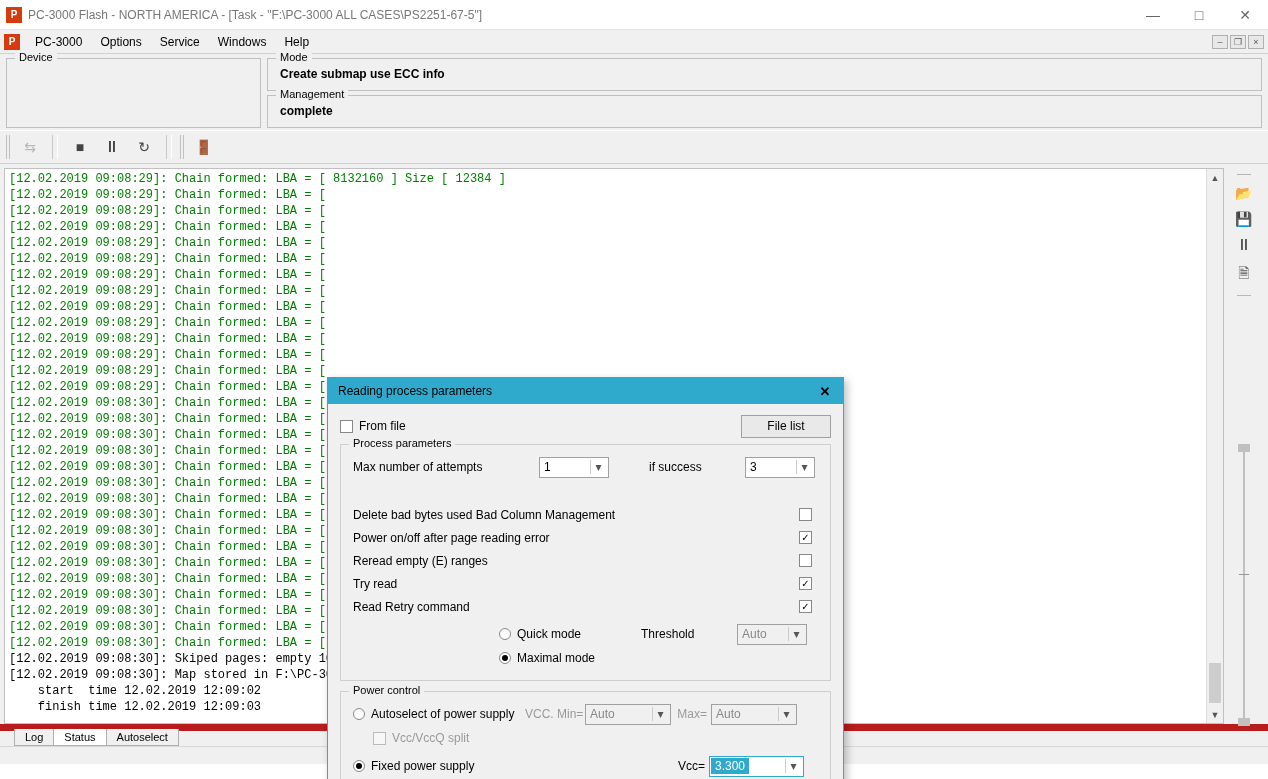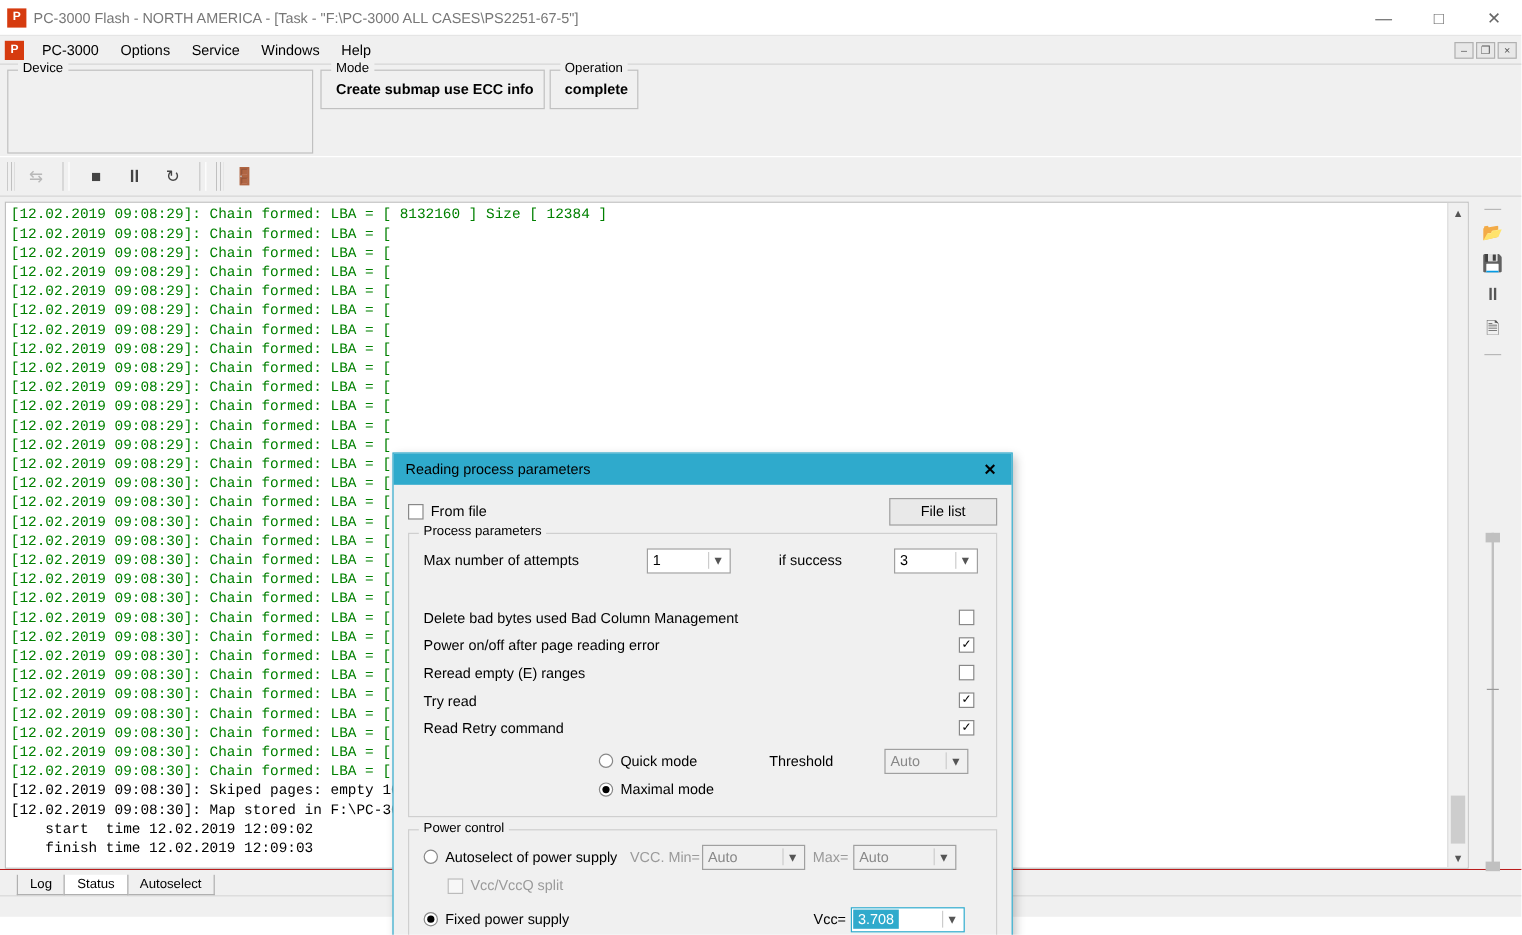--- a/index.html
+++ b/index.html
@@ -18,21 +18,21 @@
   .menubar .app-icon { margin-right:6px; }
   .menuitem { padding:3px 9px; }
   .mdi-btns { margin-left:auto; display:flex; gap:2px; padding-right:4px;}
   .mdi-btn  { width:16px; height:14px; border:1px solid #b0b0b0; background:#e8e8e8; font-size:9px;
               display:flex; align-items:center; justify-content:center; color:#555;}
   
   .info-row { display:flex; padding:4px 6px 2px 6px; background:#f0f0f0; gap:6px;}
   .panel    { border:1px solid #c0c0c0; background:#f0f0f0; position:relative; padding:10px 4px 6px 8px; }
   .panel .legend { position:absolute; top:-8px; left:8px; background:#f0f0f0; padding:0 4px; font-size:11px; }
   #device-panel   { width:255px; height:70px; }
-  #right-panels   { flex:1; display:flex; flex-direction:row; gap:4px; }
+  #right-panels   { flex:1; display:flex; flex-direction:column; gap:4px; }
   #mode-panel, #op-panel { padding:8px 8px 4px 12px; height:33px; }
   #mode-panel .val, #op-panel .val { font-weight:bold; }
   
   .toolbar { height:34px; background:#f0f0f0; border-top:1px solid #fff; border-bottom:1px solid #d0d0d0;
              display:flex; align-items:center; padding:0 6px; gap:4px; }
   .tb-sep  { width:6px; height:24px; border-left:1px solid #c8c8c8; border-right:1px solid #fff; margin:0 4px; }
   .tb-btn  { width:28px; height:26px; display:flex; align-items:center; justify-content:center; font-size:14px; color:#444;}
   .tb-btn.disabled { color:#b8b8b8; }
   .tb-grip { width:6px; height:24px; background:repeating-linear-gradient(90deg,#c0c0c0 0 1px,transparent 1px 3px); }
   
@@ -47,21 +47,21 @@
   .vscroll .arrow { position:absolute; left:0; right:0; height:17px; display:flex; align-items:center;
                     justify-content:center; font-size:9px; color:#555; }
   .vscroll .arrow.top{top:0} .vscroll .arrow.bot{bottom:0}
   
   .sidecol  { width:40px; display:flex; flex-direction:column; align-items:center; padding-top:6px; gap:10px; }
   .sidecol .mini { width:18px; height:16px; border:0; font-size:14px; color:#555; text-align:center; }
   .rslider  { margin-top:auto; width:16px; height:280px; position:relative; }
   .rslider .track{position:absolute; left:7px; top:0; bottom:0; width:2px; background:#c0c0c0;}
   .rslider .thumb{position:absolute; left:2px; width:12px; height:8px; background:#c0c0c0; top:0px;}
   
-  .tabs { height:22px; background:#f0f0f0; border-top:1px solid #b91c1c; display:flex; align-items:flex-end;
+  .tabs { height:22px; background:#f0f0f0; border-top:7px solid #b91c1c; display:flex; align-items:flex-end;
           padding-left:14px; gap:0;}
   .tab  { border:1px solid #b0b0b0; border-top:none; padding:2px 10px; background:#f0f0f0; font-size:11px;
           margin-right:-1px;}
   .tab.active { background:#fff; position:relative; top:0px; }
   .statusbar { height:18px; background:#f0f0f0; border-top:1px solid #d8d8d8; }
 
   
   .dialog { position:absolute; left:327px; top:213px; width:517px; background:#f0f0f0;
             border:1px solid #2faacc; box-shadow:3px 3px 8px rgba(0,0,0,.25); z-index:50;}
   .dlg-title { height:26px; background:#2faacc; color:#000; display:flex; align-items:center;
@@ -122,21 +122,21 @@
 <div class="info-row">
   <div id="device-panel" class="panel">
     <span class="legend">Device</span>
   </div>
   <div id="right-panels">
     <div id="mode-panel" class="panel">
       <span class="legend">Mode</span>
       <span class="val">Create submap use ECC info</span>
     </div>
     <div id="op-panel" class="panel">
-      <span class="legend">Operation</span>
+      <span class="legend">Management</span>
       <span class="val">complete</span>
     </div>
   </div>
 </div>
 
 <div class="toolbar">
   <div class="tb-grip"></div>
   <div class="tb-btn disabled">⇆</div>
   <div class="tb-sep"></div>
   <div class="tb-btn">■</div>
@@ -304,21 +304,21 @@
         </div>
         <div class="dlg-row" style="padding-left:20px;">
           <span class="chk" style="opacity:.5"></span>
           <label class="dis">Vcc/VccQ split</label>
         </div>
         <div class="dlg-row" style="margin-top:4px;">
           <span class="radio checked"></span>
           <span style="width:300px;">Fixed power supply</span>
           <span style="width:38px;text-align:right;padding-right:4px;">Vcc=</span>
           <span class="vcc-sel">
-            <span class="val">3.708</span>
+            <span class="val">3.300</span>
             <span class="arrow">▾</span>
           </span>
         </div>
         <div class="dlg-row" style="padding-left:20px;">
           <span class="chk checked"></span>
           <span>Normal Init voltage</span>
         </div>
       </div>
 
     </div>

